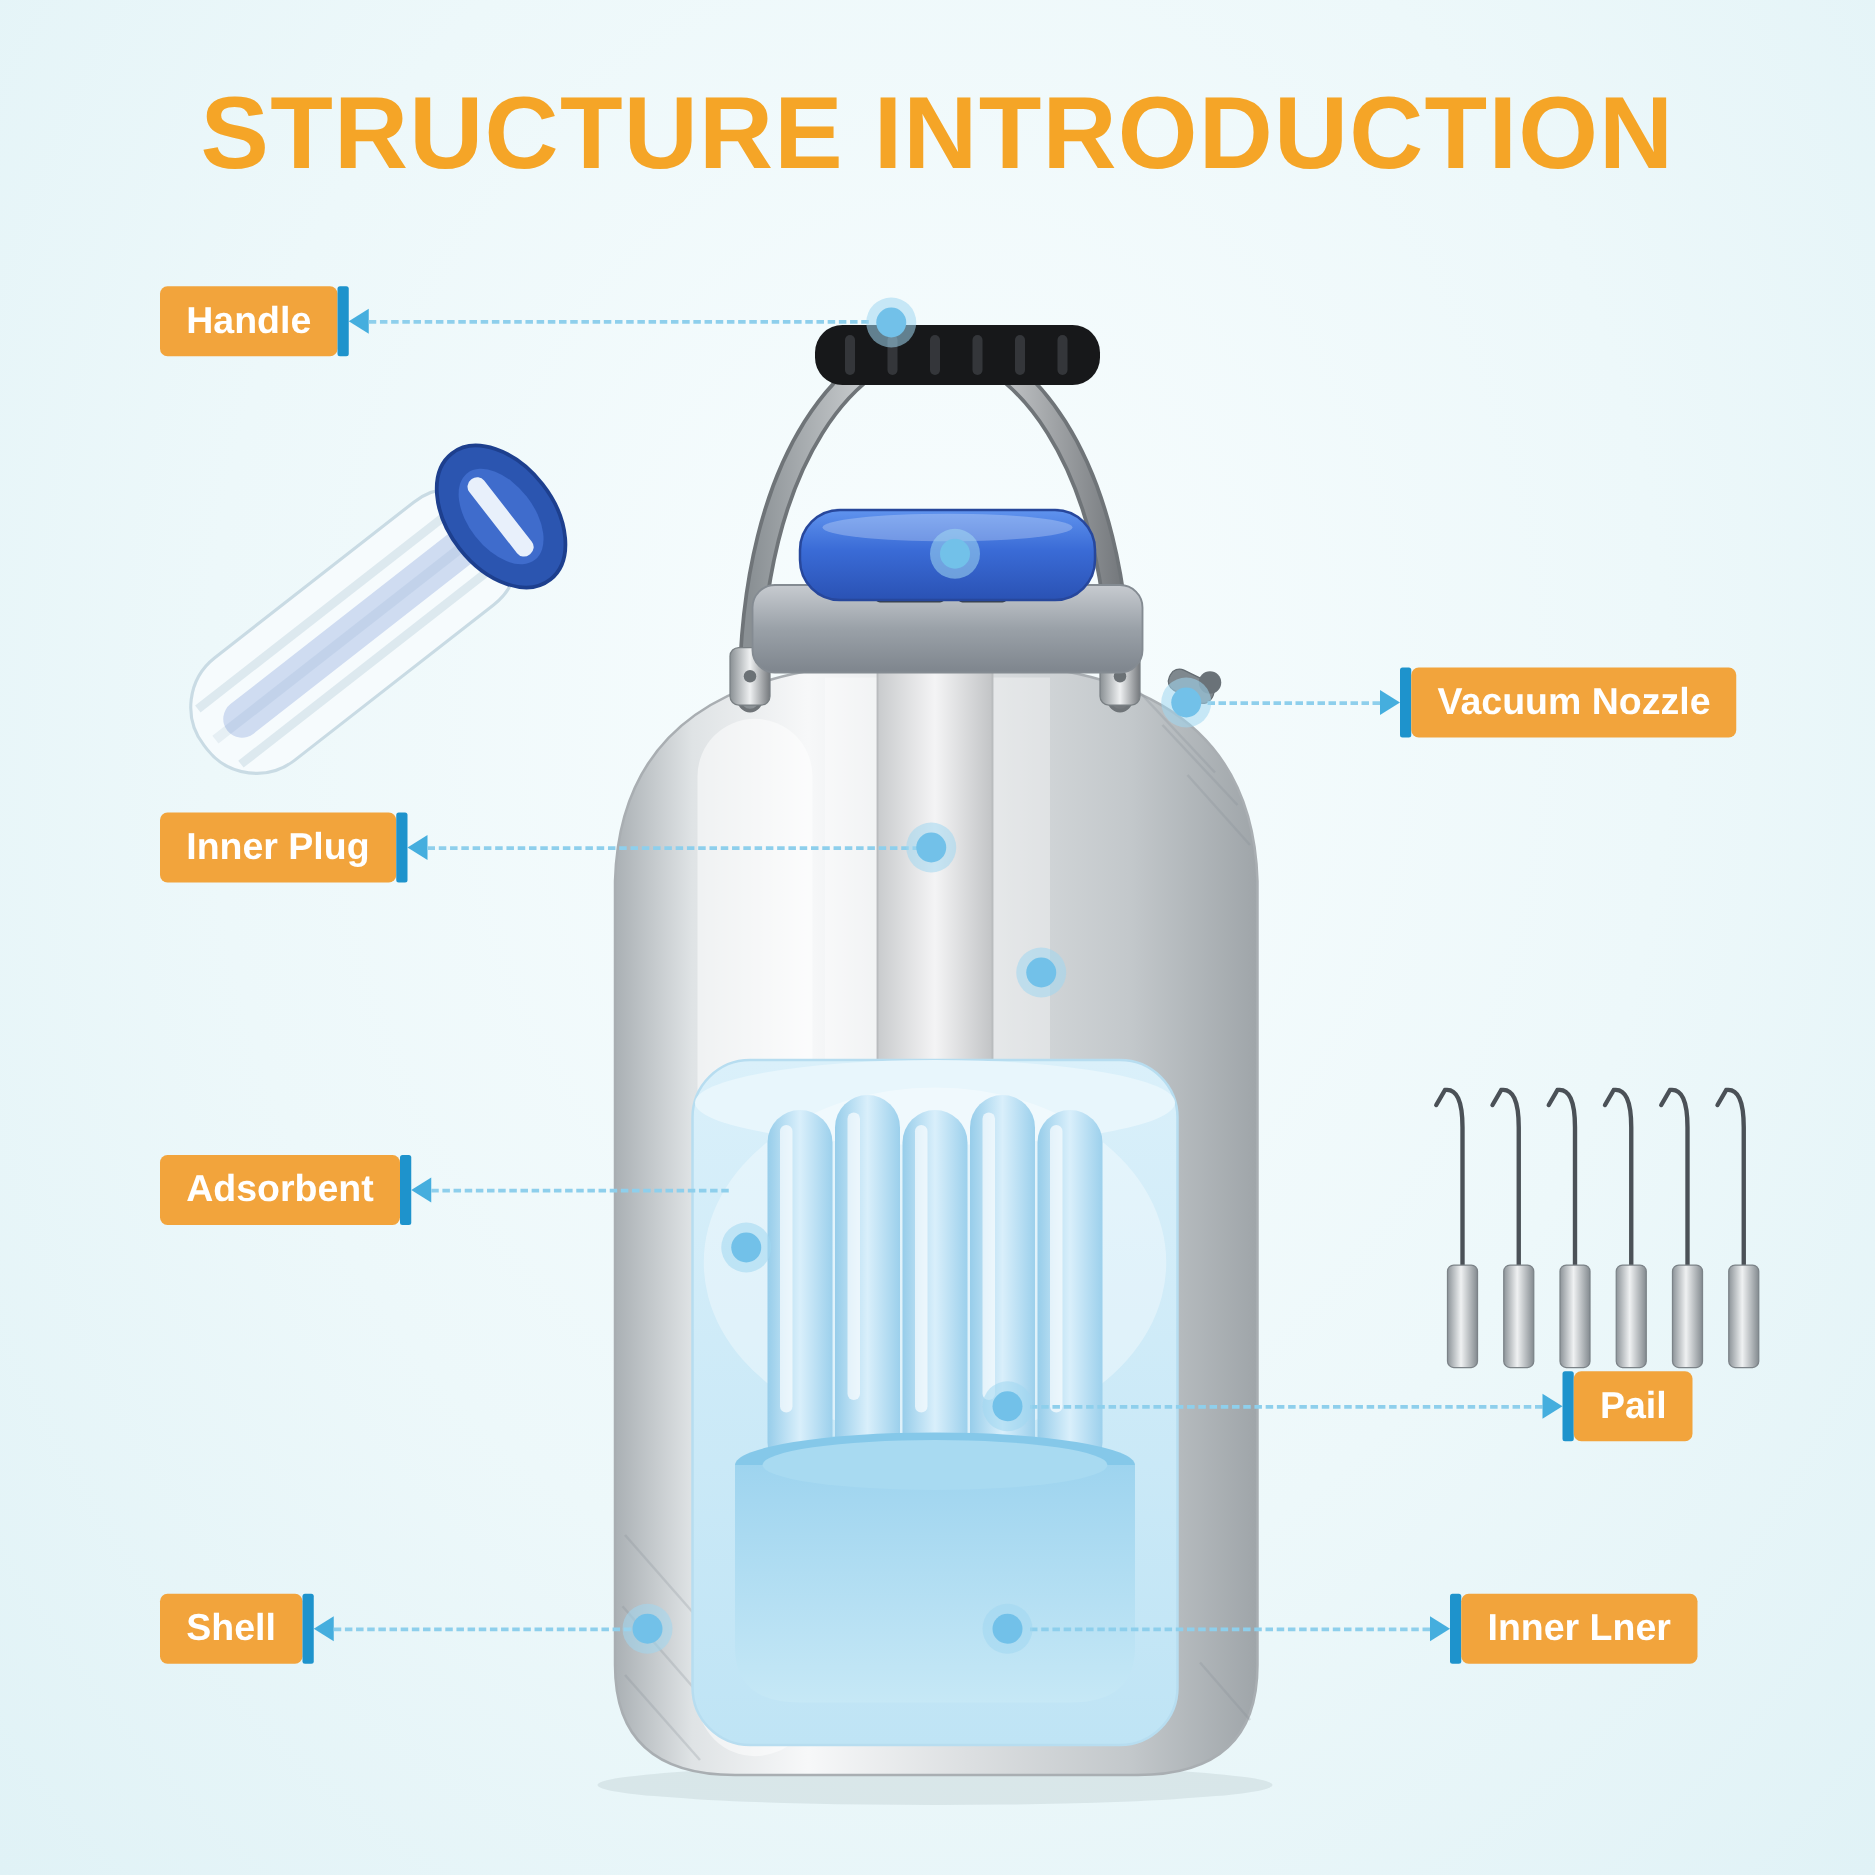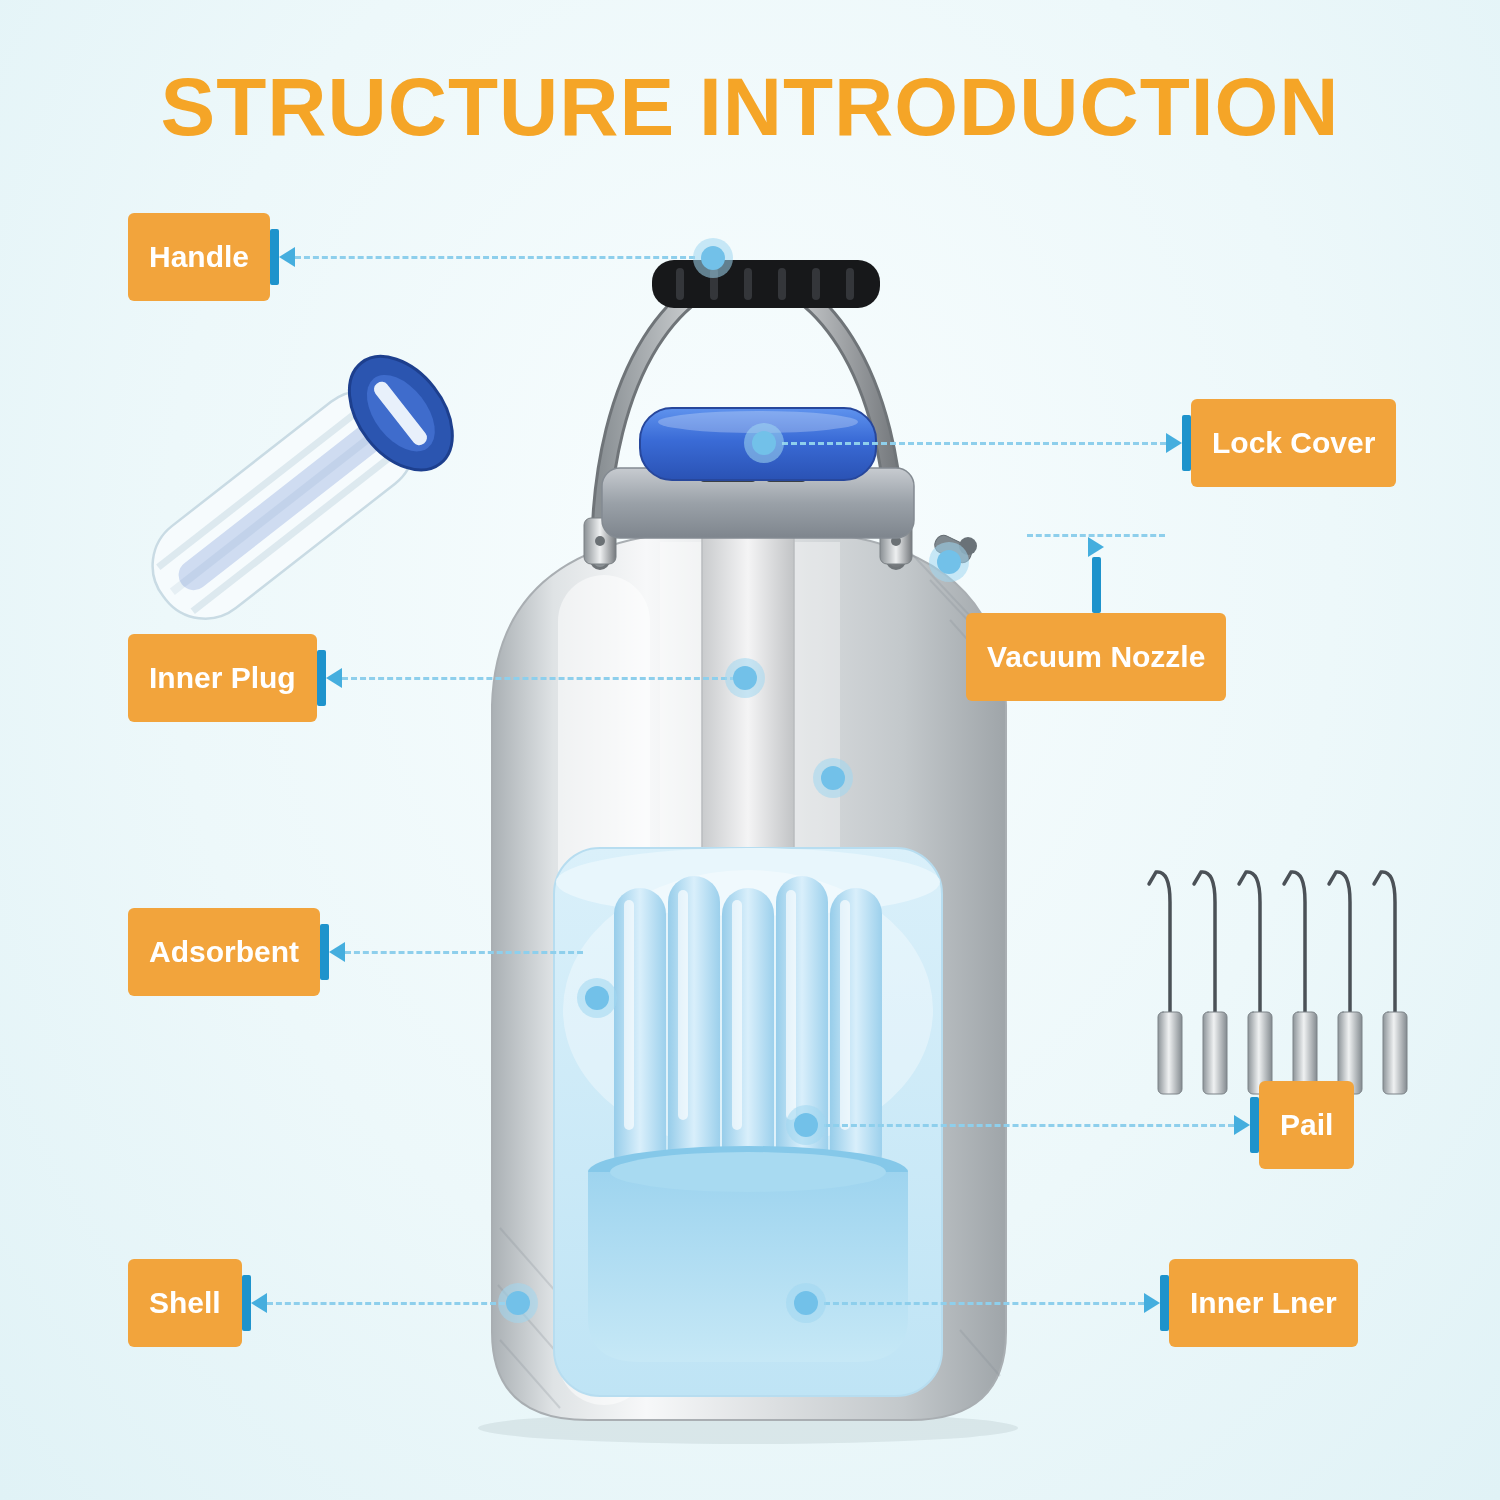--- a/index.html
+++ b/index.html
@@ -28,21 +28,21 @@
     display:flex;
     align-items:center;
     height:56px;
   }
   .callout .box{
     background:#f2a43c;
     color:#ffffff;
     font-size:30px;
     font-weight:700;
     line-height:1;
-    padding:29px 21px;
+    padding:13px 21px;
     border-radius:6px;
     white-space:nowrap;
   }
   .callout .bar{
     width:9px;height:56px;
     background:#1e93cc;
     border-radius:2px;
     flex:0 0 auto;
   }
   .callout .arrow{width:0;height:0;flex:0 0 auto;}
@@ -248,29 +248,23 @@
   </svg>
 
   <div class="callout" style="left:128px; top:229px;">
     <span class="box">Handle</span>
     <span class="bar"></span>
     <span class="arrow arrow-left"></span>
     <span class="line" style="width:400px;"></span>
   </div>
   <span class="dot" style="left:701px; top:246px;"></span>
 
-  <div class="callout" style="left:782px; top:415px;">
-    <span class="line" style="width:384px;"></span>
-    <span class="arrow arrow-right"></span>
-    <span class="bar"></span>
-    <span class="box">Lock Cover</span>
-  </div>
   <span class="dot" style="left:752px; top:431px;"></span>
 
-  <div class="callout" style="left:966px; top:534px;flex-direction:column;">
+  <div class="callout" style="left:966px; top:534px;">
     <span class="line" style="width:138px;"></span>
     <span class="arrow arrow-right"></span>
     <span class="bar"></span>
     <span class="box">Vacuum Nozzle</span>
   </div>
   <span class="dot" style="left:937px; top:550px;"></span>
 
   <div class="callout" style="left:128px; top:650px;">
     <span class="box">Inner Plug</span>
     <span class="bar"></span>

